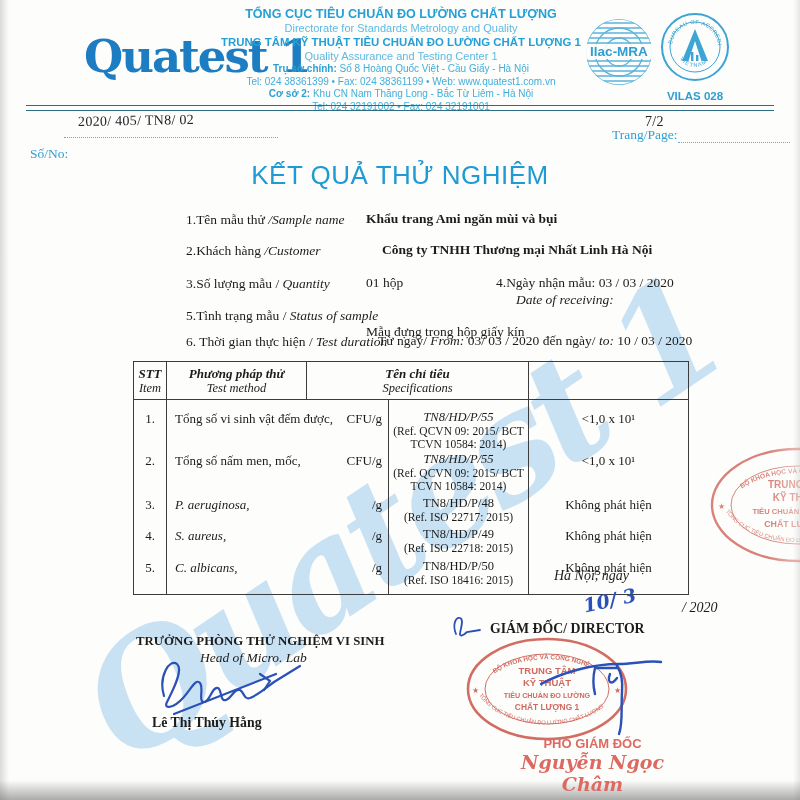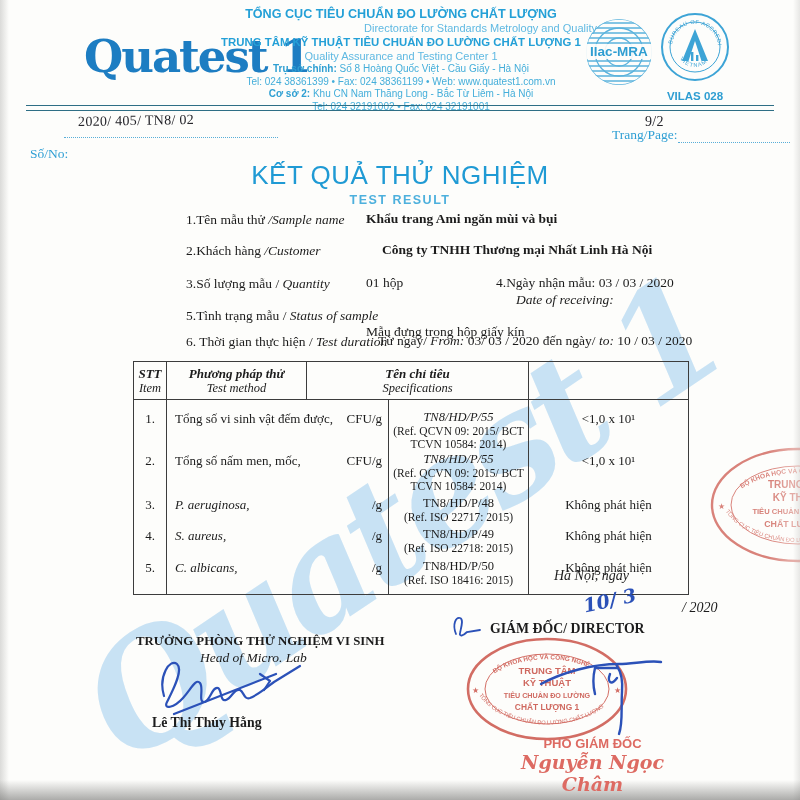--- a/index.html
+++ b/index.html
@@ -25,21 +25,21 @@
     white-space:nowrap; z-index:1; }
 
   .content { position:absolute; inset:0; z-index:2; }
 
   
   .logo { left:84px; top:30px; font-family:"DejaVu Serif", serif; font-weight:bold;
     font-size:45px; letter-spacing:-2px; color:#1d7dc2; }
   .head-center { left:205px; top:7px; width:392px; text-align:center;
     font-family:"Liberation Sans", sans-serif; }
   .h-vi1 { font-size:12.6px; font-weight:bold; color:#24a0d7; line-height:15px; }
-  .h-en1 { font-size:11px; color:#5fb9e2; line-height:13px;text-align:right; }
+  .h-en1 { font-size:11px; color:#5fb9e2; line-height:13px; }
   .h-vi2 { font-size:11.4px; font-weight:bold; color:#24a0d7; line-height:15px; }
   .h-en2 { font-size:11px; color:#5fb9e2; line-height:13px; }
   .h-sm  { font-size:10px; color:#44aeda; line-height:12.5px; }
   .h-sm b { color:#2e9fd2; }
 
   .rule { left:26px; width:748px; top:105px; height:6px;
     border-top:1.8px solid #2e6e85; border-bottom:1.8px solid #2e6e85; }
 
   
   .blue-lab { color:#2f9fd4; font-size:13.5px; }
@@ -154,24 +154,23 @@
     </svg>
 
     <div class="abs rule"></div>
 
     <span class="abs blue-lab" style="left:30px; top:122px;margin-top:24px;">Số/No:</span>
     <span class="abs dotted" style="left:64px; top:136px; width:214px;"></span>
     <span class="abs typed" style="left:78px; top:113px; transform:rotate(-1deg);">2020/ 405/ TN8/ 02</span>
 
     <span class="abs blue-lab" style="left:612px; top:127px;">Trang/Page:</span>
     <span class="abs dotted" style="left:678px; top:141px; width:112px;"></span>
-    <span class="abs typed" style="left:645px; top:114px;">9/2</span>
+    <span class="abs typed" style="left:645px; top:114px;">7/2</span>
 
     <div class="abs title-vi">KẾT QUẢ THỬ NGHIỆM</div>
-    <div class="abs title-en">TEST RESULT</div>
 
     <div class="abs fld" style="left:140px; top:212px;"><span>1.Tên mẫu thử </span><span class="it">/Sample name</span></div>
     <div class="abs fld bv" style="left:320px; top:211px;">Khẩu trang Ami ngăn mùi và bụi</div>
 
     <div class="abs fld" style="left:140px; top:243px;"><span>2.Khách hàng </span><span class="it">/Customer</span></div>
     <div class="abs fld bv" style="left:336px; top:242px;">Công ty TNHH Thương mại Nhất Linh Hà Nội</div>
 
     <div class="abs fld" style="left:140px; top:276px;"><span>3.Số lượng mẫu / </span><span class="it">Quantity</span></div>
     <div class="abs fld" style="left:320px; top:275px;">01 hộp</div>
 

